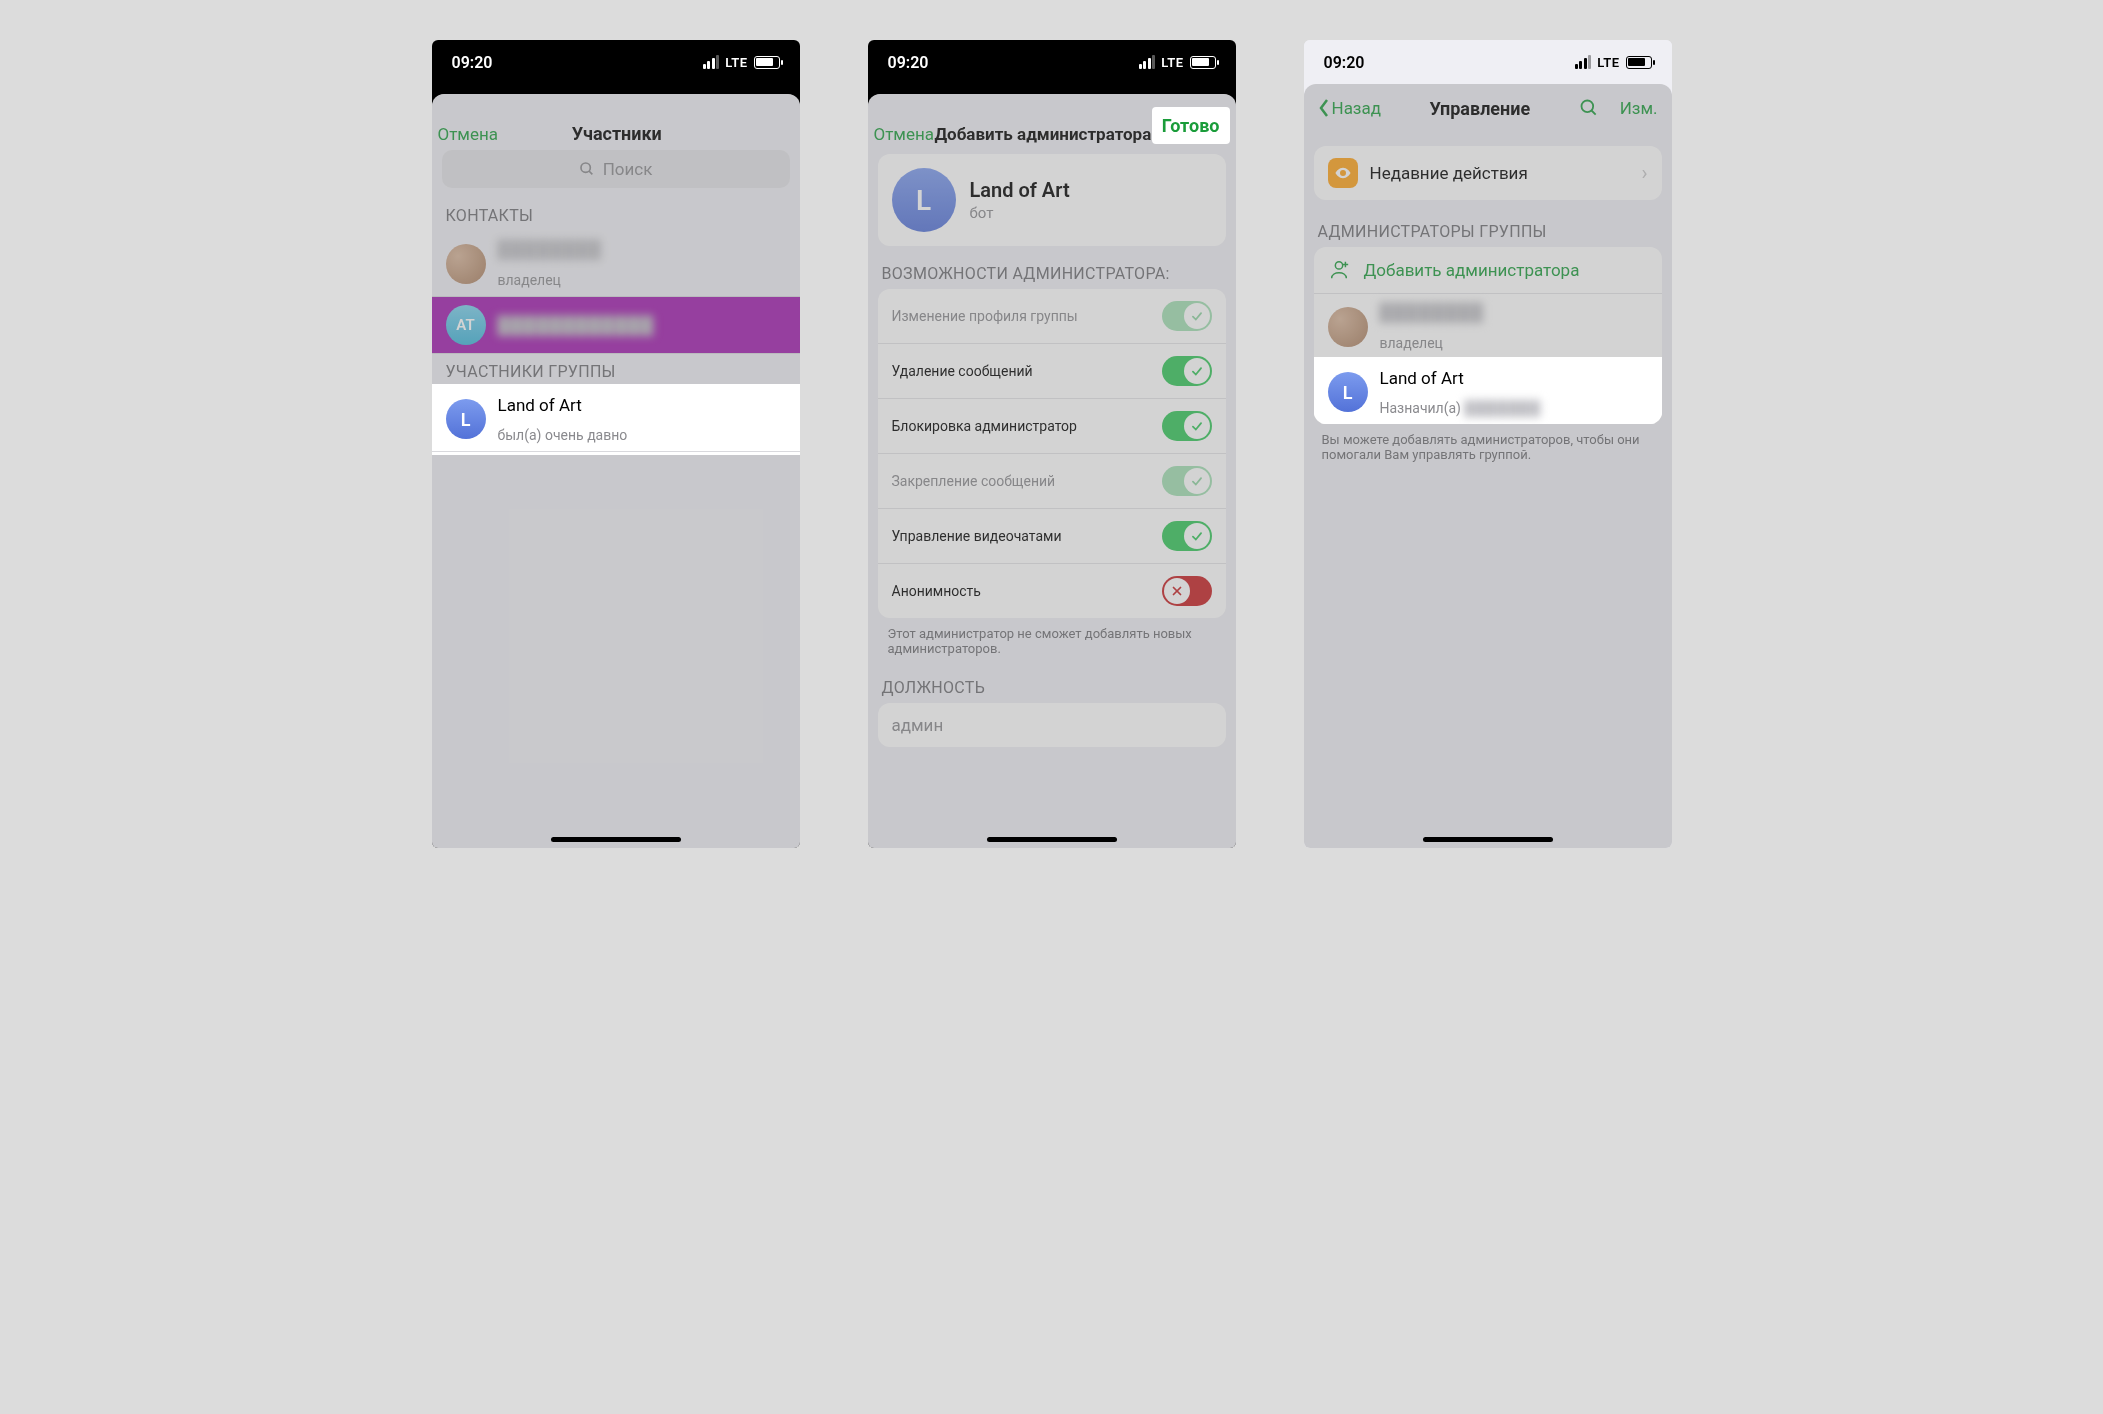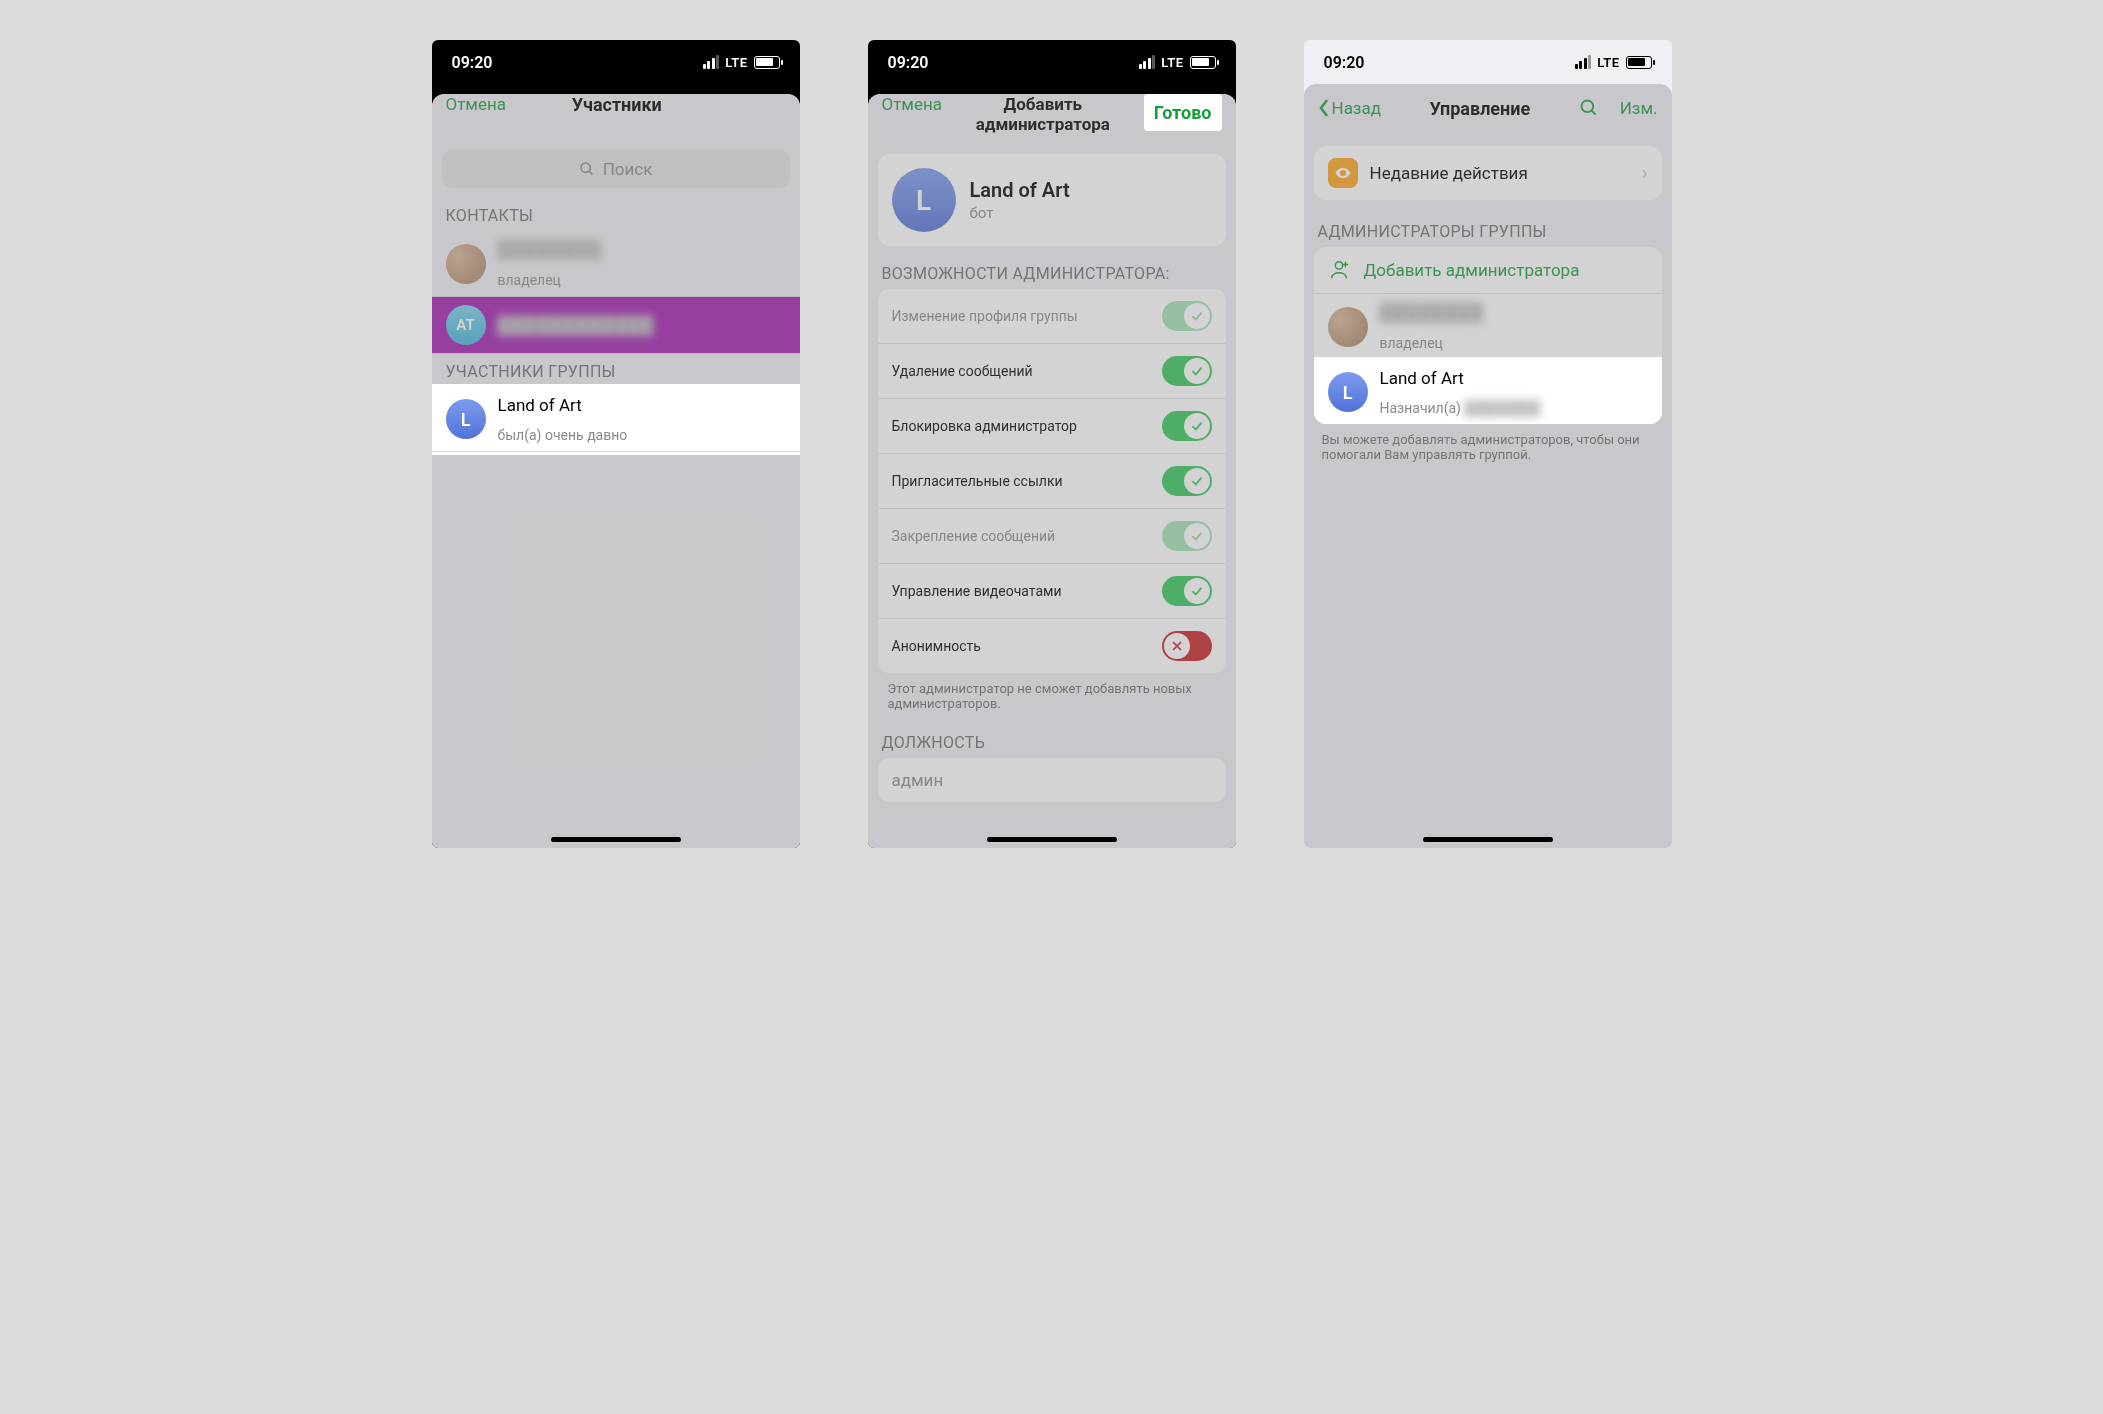--- a/index.html
+++ b/index.html
@@ -60,22 +60,22 @@
   .dim-overlay::before {
     content:'';
     position:absolute; inset:0;
     background: rgba(130,130,130,0.35);
     pointer-events:none;
     z-index: 50;
     border-top-left-radius: 12px;
     border-top-right-radius: 12px;
   }
   .nav {
-    display:flex; align-items:flex-start; justify-content:space-between;
-    height: 50px; padding: 0 14px;
+    display:flex; align-items:flex-end; justify-content:space-between;
+    height: 50px; padding: 0 6px;
     font-size: 18px;
   }
   .nav-left, .nav-right { color:#1a9c3a; font-size:17px; display:flex; align-items:center; gap:4px; }
   .nav-title { font-weight:700; color:#000; font-size:18px; text-align:center; flex:1; }
 
   .search-box {
     margin: 6px 10px 10px;
     height: 38px;
     background: #e2e2e6;
     border-radius: 10px;
@@ -332,30 +332,20 @@
           <div class="toggle on-green">
             <div class="knob">
               <svg viewBox="0 0 24 24" fill="none" stroke-width="3" stroke-linecap="round">
                 <polyline points="5,13 10,18 19,7"></polyline>
               </svg>
             </div>
           </div>
         </div>
         <div class="perm-row">
           <span>Блокировка администратор</span>
-          <div class="toggle on-green">
-            <div class="knob">
-              <svg viewBox="0 0 24 24" fill="none" stroke-width="3" stroke-linecap="round">
-                <polyline points="5,13 10,18 19,7"></polyline>
-              </svg>
-            </div>
-          </div>
-        </div>
-        <div class="perm-row">
-          <span>Пригласительные ссылки</span>
           <div class="toggle on-green">
             <div class="knob">
               <svg viewBox="0 0 24 24" fill="none" stroke-width="3" stroke-linecap="round">
                 <polyline points="5,13 10,18 19,7"></polyline>
               </svg>
             </div>
           </div>
         </div>
         <div class="perm-row disabled">
           <span>Закрепление сообщений</span>

